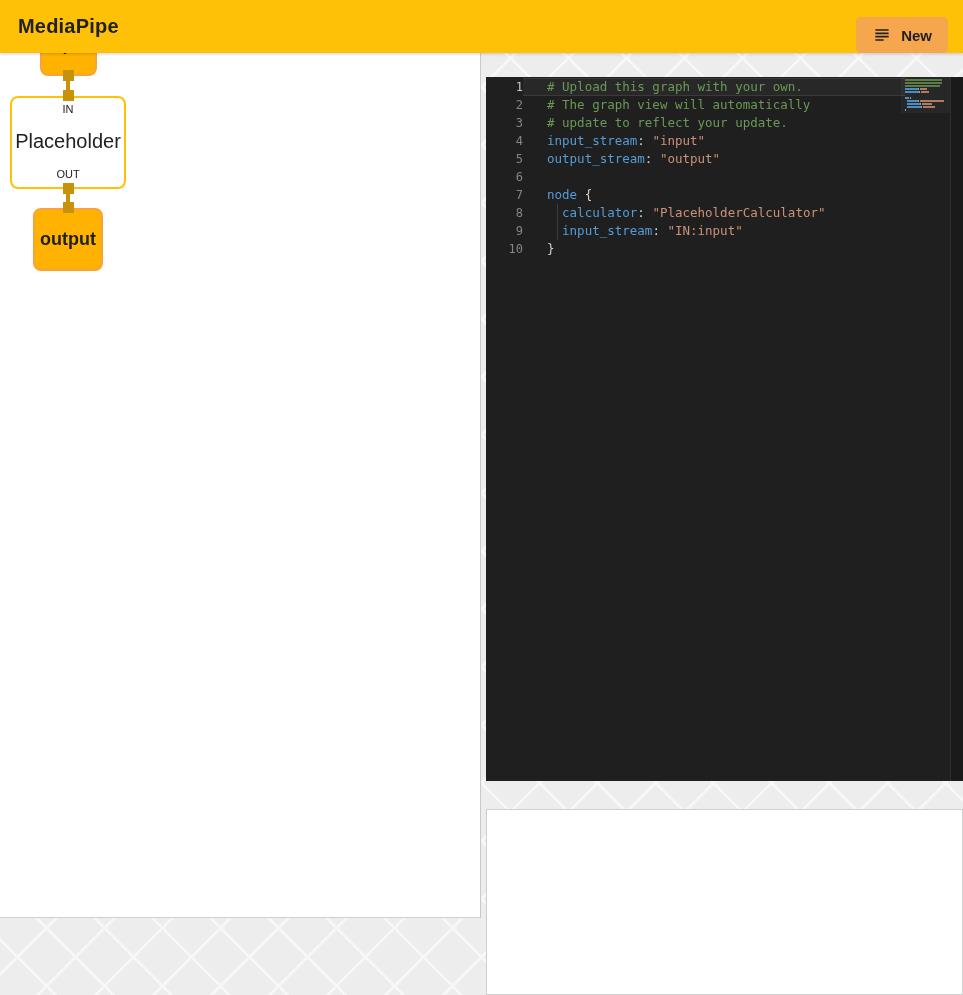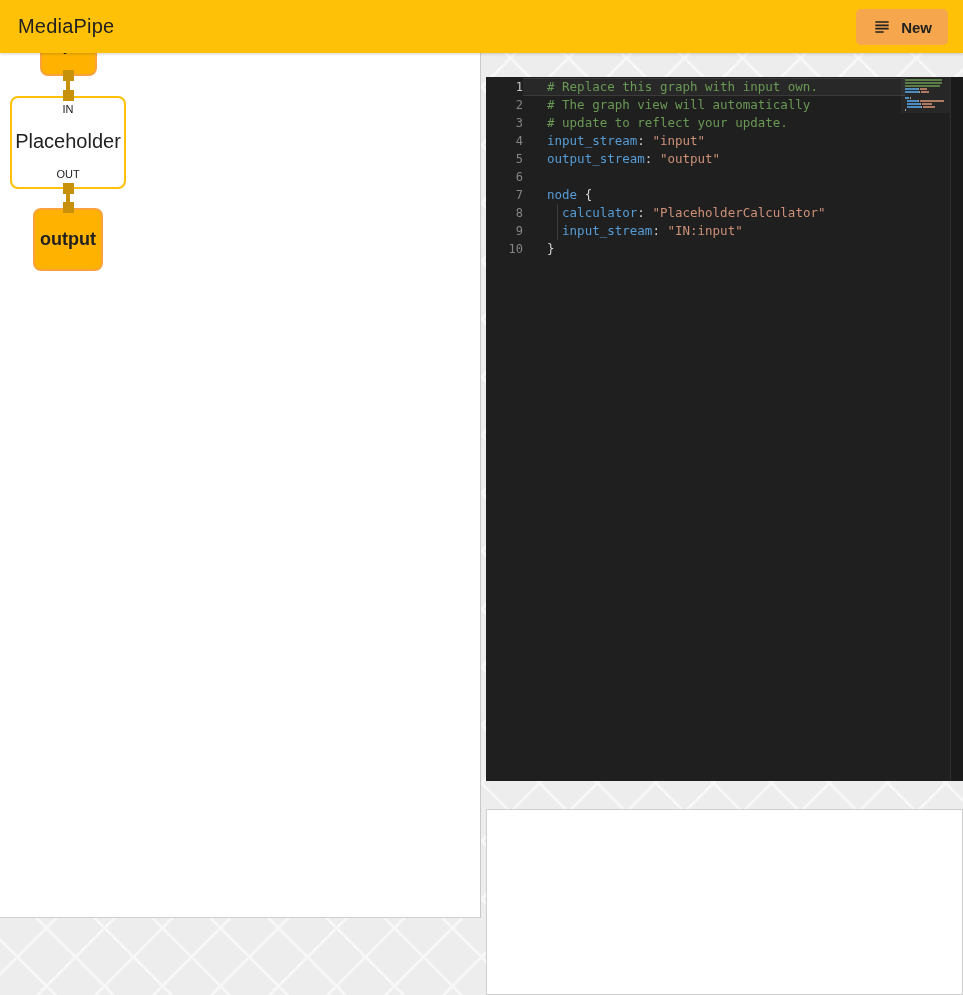--- a/index.html
+++ b/index.html
@@ -16,30 +16,30 @@
 
   
   .header {
     position:absolute; left:0; top:0; width:963px; height:53px;
     background:var(--header-bg,#FFC107);
     display:flex; align-items:center;
     box-shadow:0 1px 3px rgba(0,0,0,0.18);
     z-index:10;
   }
   .header .title {
-    margin-left:18px; font-size:20px; font-weight:400; color:#212121;
+    margin-left:18px; font-size:20px; font-weight:700; color:#212121;
     letter-spacing:0.2px;
   }
   .header .actions { position:absolute; right:15px; top:9px; display:flex; gap:3px; }
   .hbtn {
     height:36px; padding:0 16px; border:none; border-radius:5px;
     background:var(--button-bg,#F6A64C);
     display:flex; align-items:center; gap:9px;
     font-family:"Liberation Sans", sans-serif;
-    font-size:15px; font-weight:700; color:#212121; cursor:pointer;
+    font-size:15px; font-weight:700; color:#212121; cursor:pointer;margin-top:8px;
   }
   .hbtn svg { display:block; }
 
   
   .tab {
     position:absolute; height:21px; background:#fff;
     border:1px solid #cfcfcf; border-bottom:none; border-radius:2px 2px 0 0;
     display:flex; align-items:center; padding:0 10px;
     font-size:13px; color:#5f6368; z-index:3; cursor:pointer;
   }
@@ -185,21 +185,21 @@
 
   <div class="tab editor-tab">
     <span>Editor</span>
   </div>
   <div class="maxbtn editor-max"></div>
 
   <div class="editor-content">
     <div class="code-lines">
         <div class="crow active">
           <span class="ln">1</span>
-          <span class="code"><span class="tk-comment"># Replace this graph with input own.</span></span>
+          <span class="code"><span class="tk-comment"># Upload this graph with your own.</span></span>
         </div>
         <div class="crow">
           <span class="ln">2</span>
           <span class="code"><span class="tk-comment"># The graph view will automatically</span></span>
         </div>
         <div class="crow">
           <span class="ln">3</span>
           <span class="code"><span class="tk-comment"># update to reflect your update.</span></span>
         </div>
         <div class="crow">

